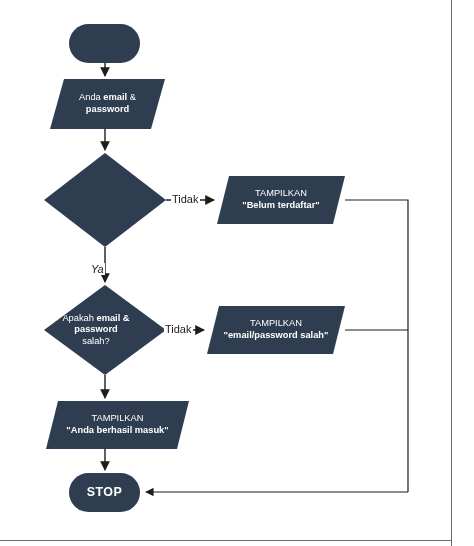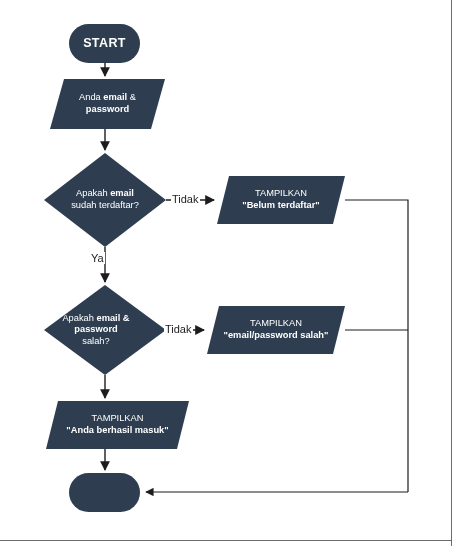--- a/index.html
+++ b/index.html
@@ -116,33 +116,26 @@
 
     <line x1="105" y1="449" x2="105" y2="470" stroke="#1d1d1d" stroke-width="1.4" marker-end="url(#arrow)"></line>
 
     <path d="M 345 200 L 408 200 L 408 492" fill="none" stroke="#1d1d1d" stroke-width="1.2"></path>
 
     <path d="M 345 330 L 408 330" fill="none" stroke="#1d1d1d" stroke-width="1.2"></path>
 
     <path d="M 408 492 L 146 492" fill="none" stroke="#1d1d1d" stroke-width="1.2" marker-end="url(#arrow)"></path>
   </svg>
 
-  <div class="node-label term-label" style="left:69px; top:24px; width:71px; height:39px;">
-    <span class="ln">START</span>
-  </div>
 
   <div class="node-label io-label" style="left:50px; top:79px; width:115px; height:50px;">
     <span class="ln"><span>Anda </span><b>email</b><span> &amp;</span></span>
     <span class="ln b">password</span>
   </div>
 
-  <div class="node-label dec-label" style="left:47px; top:178px; width:116px; height:44px;">
-    <span class="ln"><span>Apakah </span><b>email</b></span>
-    <span class="ln">sudah terdaftar?</span>
-  </div>
 
   <div class="node-label io-label" style="left:217px; top:176px; width:128px; height:48px;">
     <span class="ln">TAMPILKAN</span>
     <span class="ln b">"Belum terdaftar"</span>
   </div>
 
   <div class="node-label dec-label" style="left:38px; top:300px; width:116px; height:60px;">
     <span class="ln"><span>Apakah </span><b>email &amp;</b></span>
     <span class="ln b">password</span>
     <span class="ln">salah?</span>
@@ -151,22 +144,25 @@
   <div class="node-label io-label" style="left:207px; top:306px; width:138px; height:48px;">
     <span class="ln">TAMPILKAN</span>
     <span class="ln b">"email/password salah"</span>
   </div>
 
   <div class="node-label io-label" style="left:46px; top:401px; width:143px; height:48px;">
     <span class="ln">TAMPILKAN</span>
     <span class="ln b">"Anda berhasil masuk"</span>
   </div>
 
+  <div class="node-label term-label" style="left:69px; top:473px; width:71px; height:39px;">
+    <span class="ln">STOP</span>
+  </div>
 
   <div class="edge-label" style="left:171px; top:193px;">Tidak</div>
 
-  <div class="edge-label" style="left:90px; top:252px;">Ya</div>
+  <div class="edge-label" style="left:90px; top:263px;font-style:italic;">Ya</div>
 
   <div class="edge-label" style="left:164px; top:323px;">Tidak</div>
 
   <div id="frame-right"></div>
   <div id="frame-bottom"></div>
 </div>
 
 </body></html>

